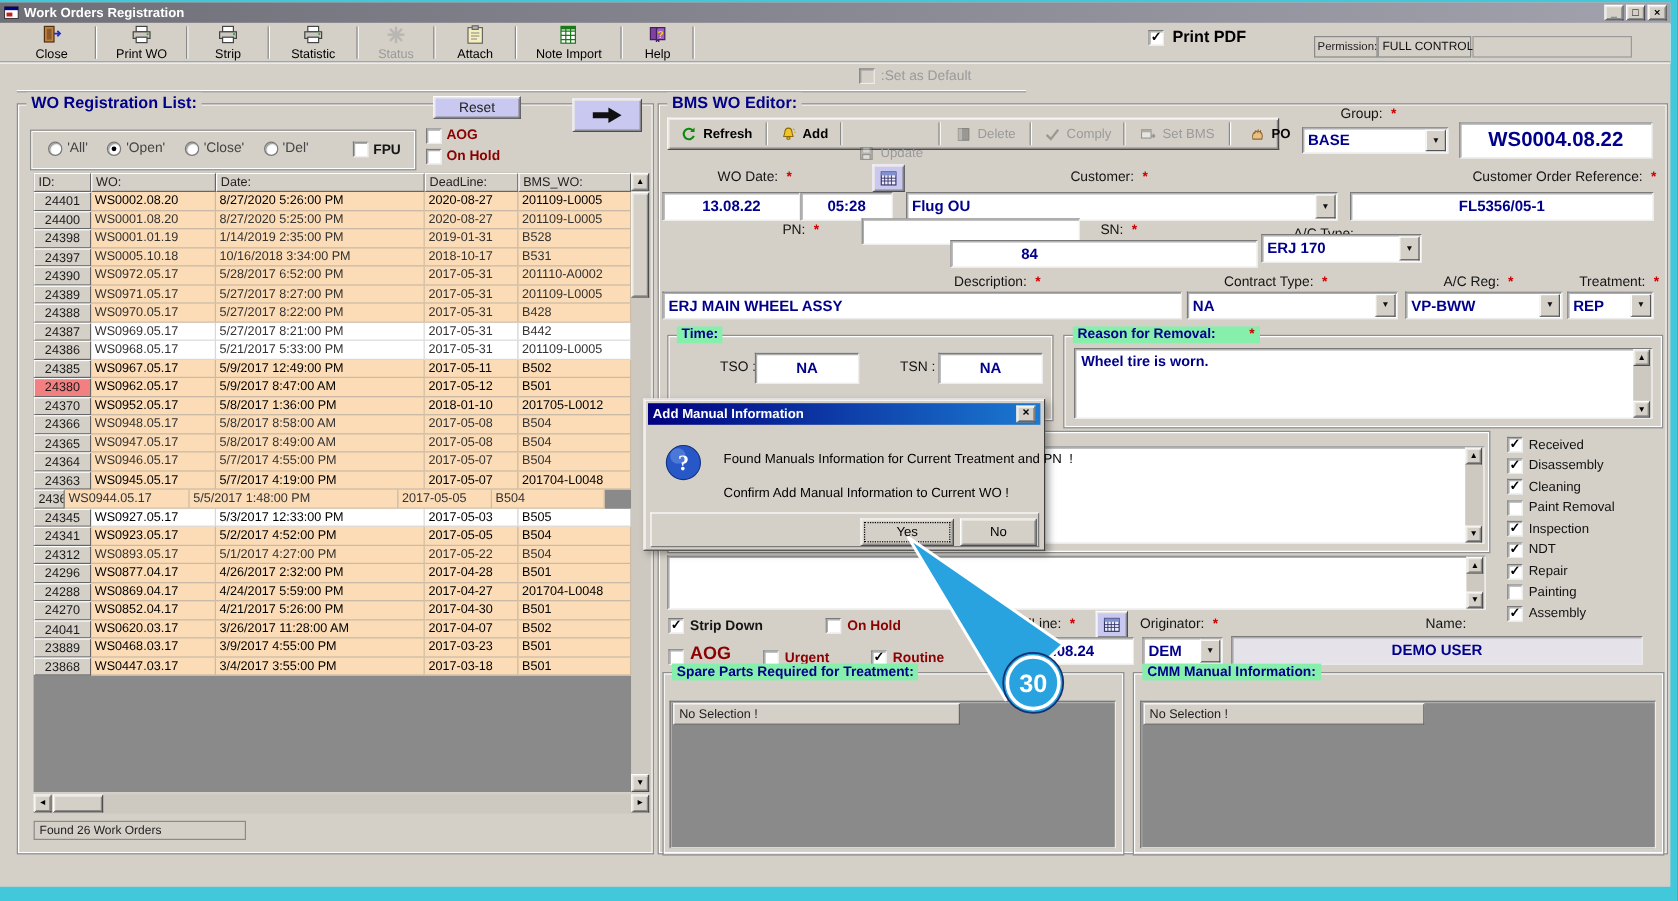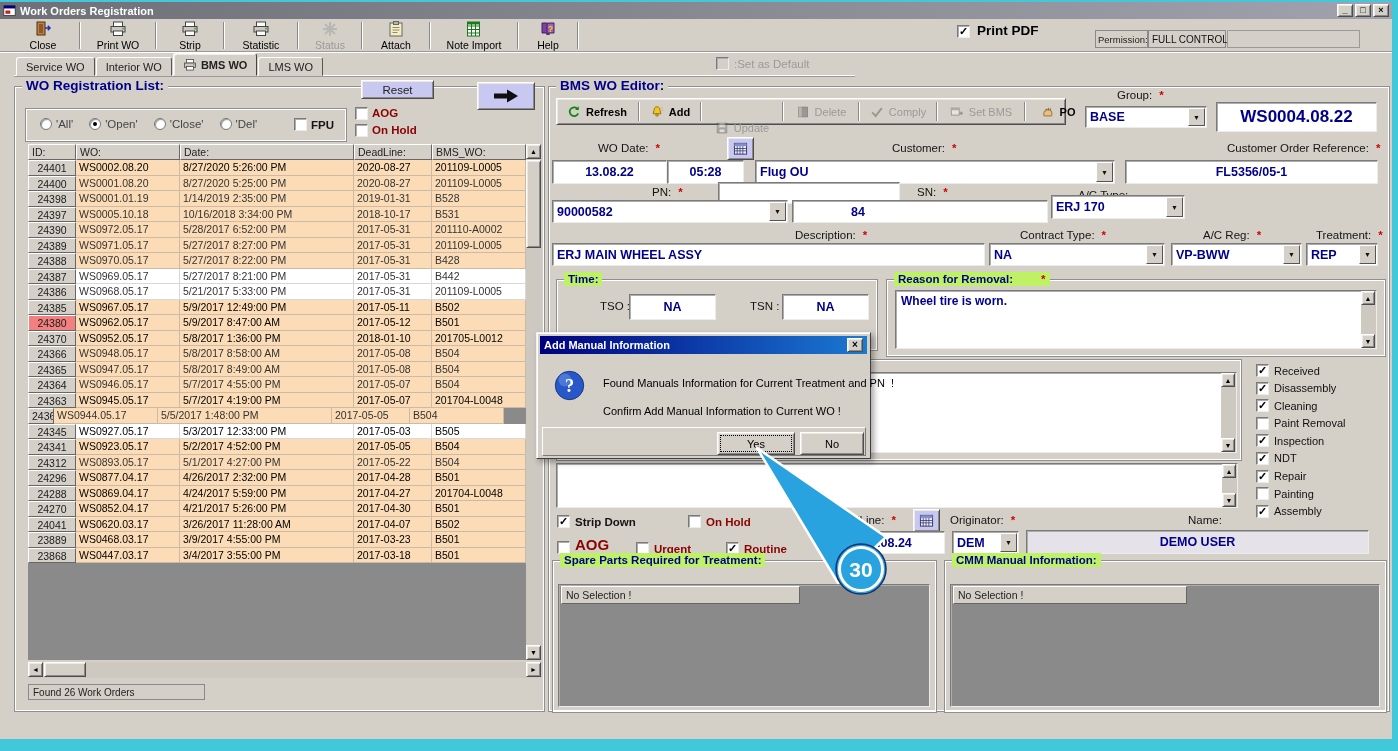--- a/index.html
+++ b/index.html
@@ -4,21 +4,21 @@
 <style>
   *{box-sizing:border-box;margin:0;padding:0}
   body{font-family:"Liberation Sans",sans-serif;background:#555}
   .frame{position:relative;width:1398px;height:751px;background:#41c8da;overflow:hidden}
   .win{position:absolute;left:0;top:2px;width:1392px;height:737px;background:#d4d0c8}
   .abs{position:absolute}
   
   .bev-out{background:#d4d0c8;border:1px solid;border-color:#fdfdfd #4d4d4d #4d4d4d #fdfdfd;box-shadow:inset 1px 1px 0 #ece9e2,inset -1px -1px 0 #8a8a8a}
   .gb{position:absolute;border:1px solid #8f8f8f;box-shadow:inset 0 0 0 1px #fff}
   .gbt{position:absolute;top:-10px;left:7px;background:#d4d0c8;padding:0 4px;color:#00008b;font-weight:bold;font-size:13.5px;line-height:17px;white-space:nowrap}
-  .gbt-sm{position:absolute;top:-8px;left:7px;background:#bef264;padding:0 4px;color:#00008b;font-weight:bold;font-size:11.5px;line-height:14px;white-space:nowrap}
+  .gbt-sm{position:absolute;top:-8px;left:7px;background:#86efac;padding:0 4px;color:#00008b;font-weight:bold;font-size:11.5px;line-height:14px;white-space:nowrap}
   
   .titlebar{position:absolute;left:0;top:0;width:100%;height:17px;background:linear-gradient(90deg,#6f6f78,#a2a2ae);display:flex;align-items:center;padding:0 3px}
   .title-text{color:#fff;font-weight:bold;font-size:11px;margin-left:4px}
   .winctl{margin-left:auto;display:flex;gap:2px}
   .winbtn{width:16px;height:13px;font-size:9px;font-weight:bold;line-height:11px;text-align:center;color:#000}
   
   .toolbar{position:absolute;left:0;top:17px;width:100%;height:33px;border-bottom:1px solid #9a9a9a;box-shadow:0 1px 0 #fff}
   #tb-buttons{position:absolute;left:10px;top:1px;display:flex;align-items:center;height:31px}
   .tb-btn{display:flex;flex-direction:column;align-items:center;justify-content:center;height:31px;cursor:default}
   .tb-lbl{font-size:10.5px;color:#000;margin-top:1px;white-space:nowrap}
@@ -198,42 +198,20 @@
           </div>
           <div class="tbsep"></div>
         </div>
   </div>
   <span class="cb abs on" style="position:absolute;left:957px;top:23px">✓</span>
   <span class="abs" style="left:977px;top:21px;font-size:13.5px;font-weight:bold;color:#000">Print PDF</span>
   <span class="abs" style="left:1095px;top:28px;width:53px;height:18px;border:1px solid #8a8a8a;font-size:9.5px;color:#222;padding:3px 2px">Permission:</span>
   <span class="abs" style="left:1148px;top:28px;width:78px;height:18px;border:1px solid #8a8a8a;font-size:10px;color:#111;padding:2.5px 3px;white-space:nowrap">FULL CONTROL</span>
   <span class="abs" style="left:1227px;top:28px;width:133px;height:18px;border:1px solid #9a9a9a"></span>
 
-  <div id="tabs">
-        <div class="tab">
-          <span>Service WO</span>
-        </div>
-        <div class="tab">
-          <span>Interior WO</span>
-        </div>
-        <div class="tab active">
-          <span class="ic ic-sm">
-            <svg viewBox="0 0 18 18" width="18" height="18">
-              <rect x="4.5" y="2" width="9" height="4.5" fill="#fff" stroke="#444"></rect>
-              <rect x="2" y="6.5" width="14" height="5.5" fill="#ccc8c0" stroke="#444"></rect>
-              <rect x="4.5" y="11" width="9" height="4.5" fill="#fff" stroke="#444"></rect>
-              <circle cx="14" cy="8.5" r="0.9" fill="#3a3"></circle>
-            </svg>
-          </span>
-          <span>BMS WO</span>
-        </div>
-        <div class="tab">
-          <span>LMS WO</span>
-        </div>
-      </div>
   <div class="tabline"></div>
   <span class="cb dis" style="position:absolute;left:716px;top:55px"></span>
   <span class="lbl dim" style="left:734px;top:56px">:Set as Default</span>
 
   <div class="gb" style="left:14px;top:84px;width:531px;height:626px">
     <span class="gbt">WO Registration List:</span>
   </div>
   <div class="bev-out abs" style="left:361px;top:78px;width:73px;height:19px;background:#c8c8f0;display:flex;align-items:center;justify-content:center;font-size:11.5px;color:#222">Reset</div>
   <div class="bev-out abs" style="left:477px;top:80px;width:58px;height:28px;background:#c8c8f0;display:flex;align-items:center;justify-content:center">
     <span class="ic">
@@ -582,24 +560,20 @@
     <span>Flug OU</span>
     <span class="combo-btn">▼</span>
   </div>
   <div class="field ctr" style="left:1125px;top:158px;width:253px;height:24px">FL5356/05-1</div>
 
   <span class="lbl" style="left:652px;top:184px"><span>PN:</span><span class="star">*</span></span>
   <div class="field" style="left:718px;top:180px;width:182px;height:22px"></div>
   <span class="lbl" style="left:917px;top:184px"><span>SN:</span><span class="star">*</span></span>
   <span class="lbl" style="left:1078px;top:187px">A/C Type:</span>
 
-  <div class="field" style="left:552px;top:198px;width:236px;height:23px">
-    <span>90000582</span>
-    <span class="combo-btn">▼</span>
-  </div>
   <div class="field ctr" style="left:792px;top:198px;width:256px;height:23px;padding-right:128px">84</div>
   <div class="field" style="left:1051px;top:193px;width:134px;height:24px">
     <span>ERJ 170</span>
     <span class="combo-btn">▼</span>
   </div>
 
   <span class="lbl" style="left:795px;top:227px"><span>Description:</span><span class="star">*</span></span>
   <span class="lbl" style="left:1020px;top:227px"><span>Contract Type:</span><span class="star">*</span></span>
   <span class="lbl" style="left:1203px;top:227px"><span>A/C Reg:</span><span class="star">*</span></span>
   <span class="lbl" style="left:1316px;top:227px"><span>Treatment:</span><span class="star">*</span></span>

